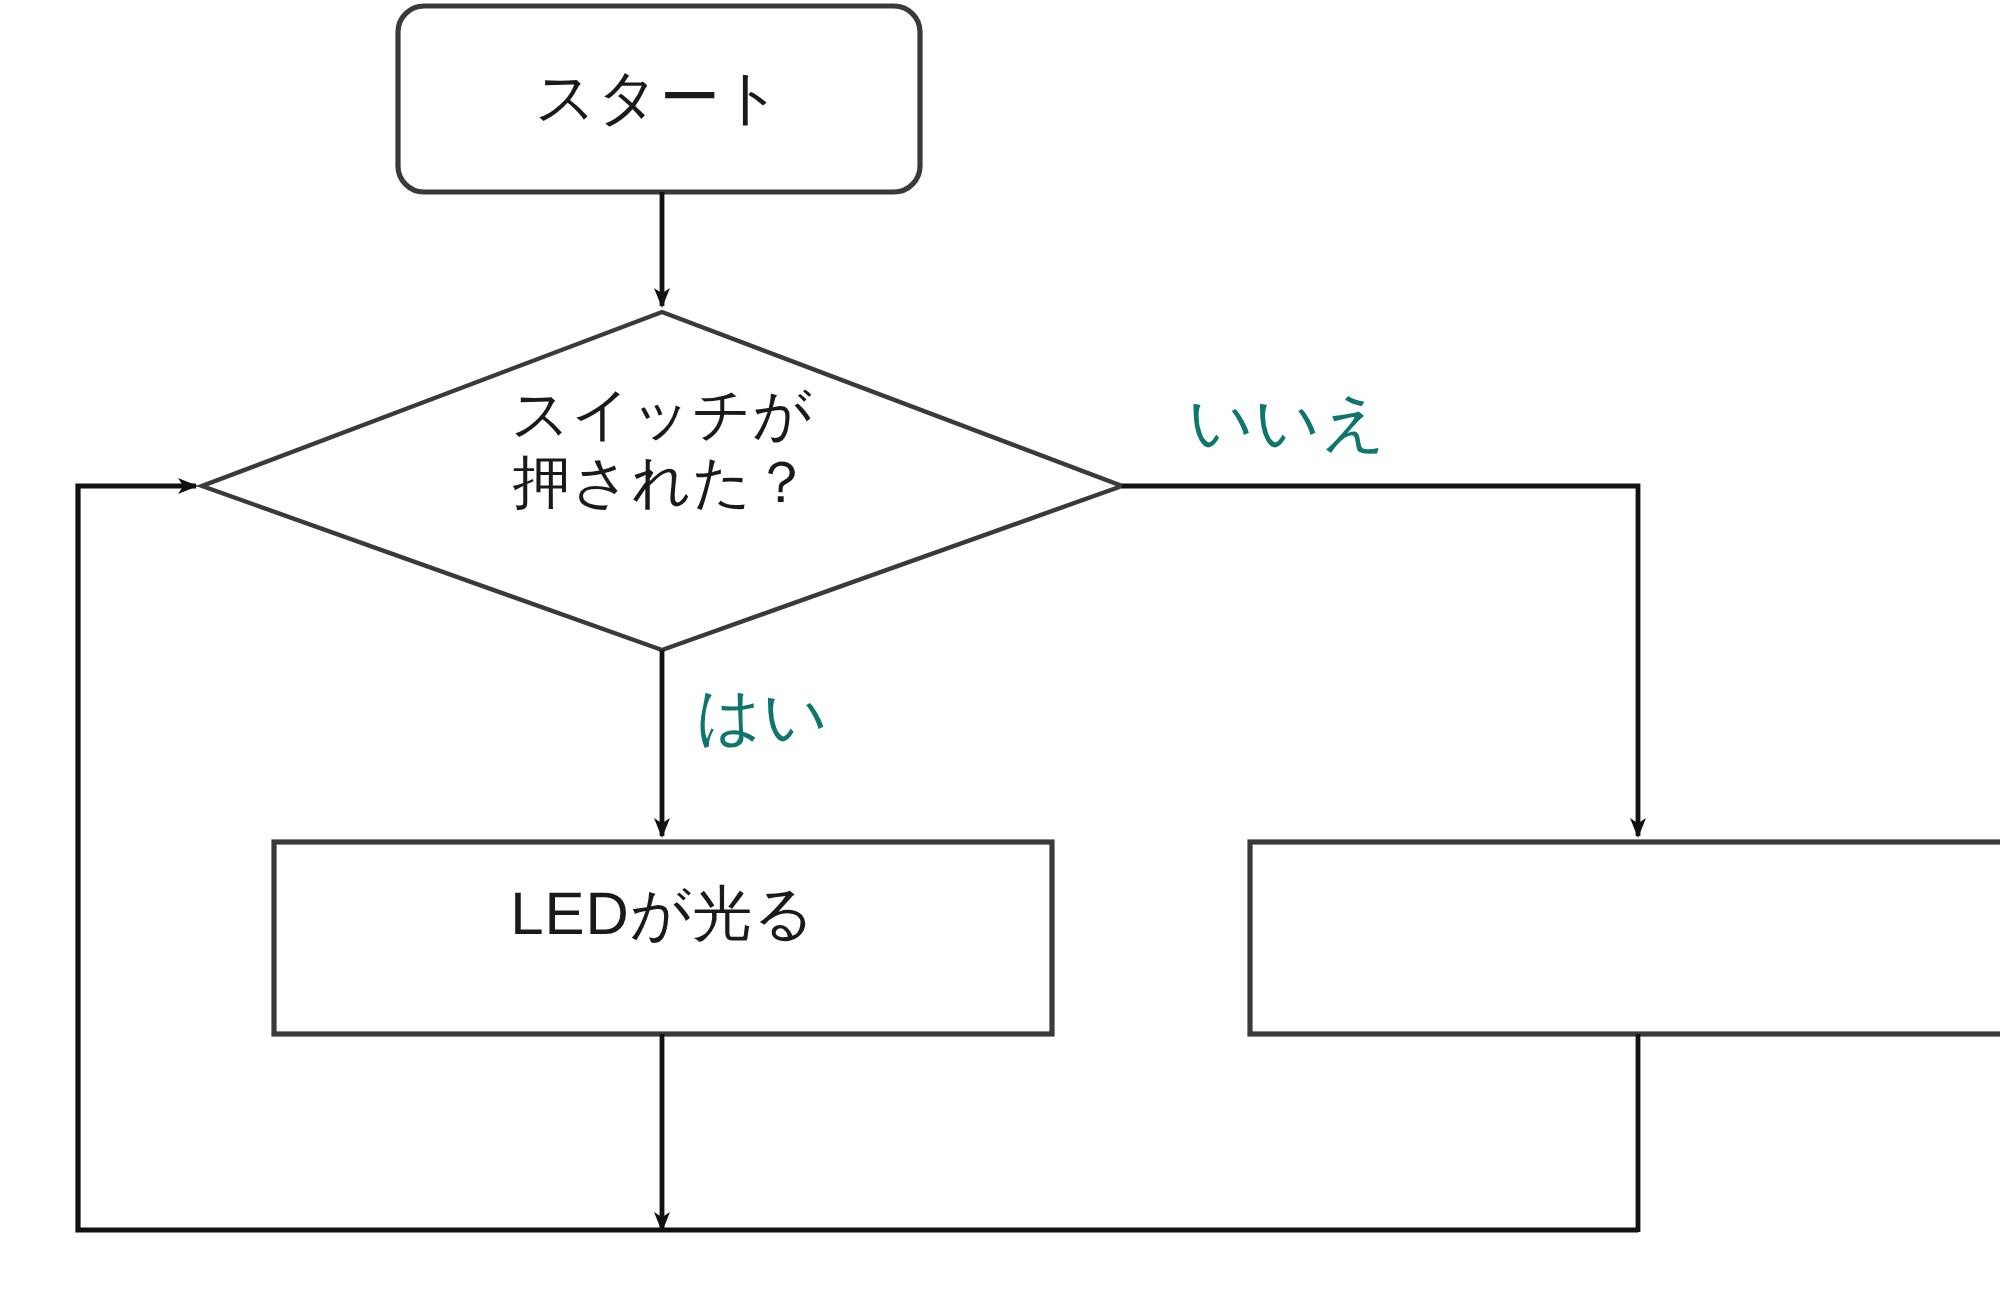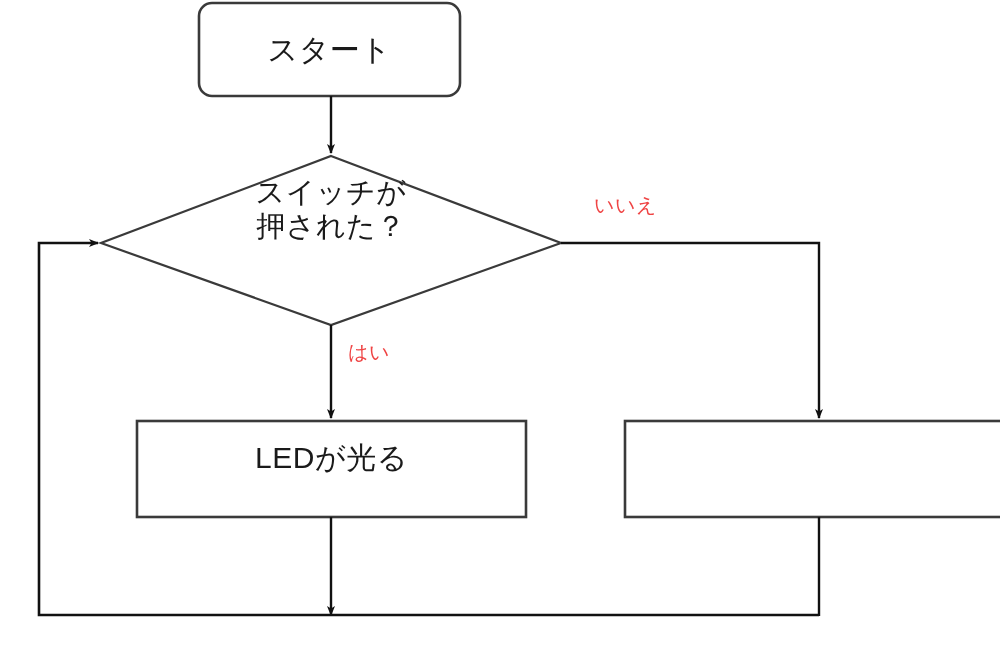--- a/index.html
+++ b/index.html
@@ -35,22 +35,22 @@
     text-align: center;
     color: #1a1a1a;
     font-size: 30px;
     line-height: 1.18;
     letter-spacing: 0.5px;
     white-space: pre-line;
     pointer-events: none;
   }
   .edge-label {
     position: absolute;
-    color: #ef4444;
-    font-size: 20px;
+    color: #0f766e;
+    font-size: 32px;
     line-height: 1.1;
     letter-spacing: 0.5px;
     white-space: nowrap;
     pointer-events: none;
   }
 </style>
 </head>
 <body>
 
 <div id="flowchart-root">
@@ -78,21 +78,21 @@
 
     <line x1="315" y1="517" x2="315" y2="615" stroke="#111111" stroke-width="2.4" marker-end="url(#arrowhead)"></line>
 
     <line x1="803" y1="517" x2="803" y2="616" stroke="#111111" stroke-width="2.4"></line>
 
     <path d="M803,615 L23,615 L23,243 L82,243" fill="none" stroke="#111111" stroke-width="2.6" marker-end="url(#arrowhead)"></path>
   </svg>
 
   <div class="node-label" style="left:183px; top:3px; width:261px; height:93px;">スタート</div>
 
-  <div class="node-label" style="left:195px; top:170px; width:240px; height:78px; font-size:29px;">スイッチが
+  <div class="node-label" style="left:195px; top:186px; width:240px; height:78px; font-size:29px;">スイッチが
 押された？</div>
 
   <div class="node-label" style="left:121px; top:421px; width:389px; height:74px;">LEDが光る</div>
 
 
   <div class="edge-label" style="left:332px; top:341px;">はい</div>
 
   <div class="edge-label" style="left:578px; top:194px;">いいえ</div>
 
 </div>

